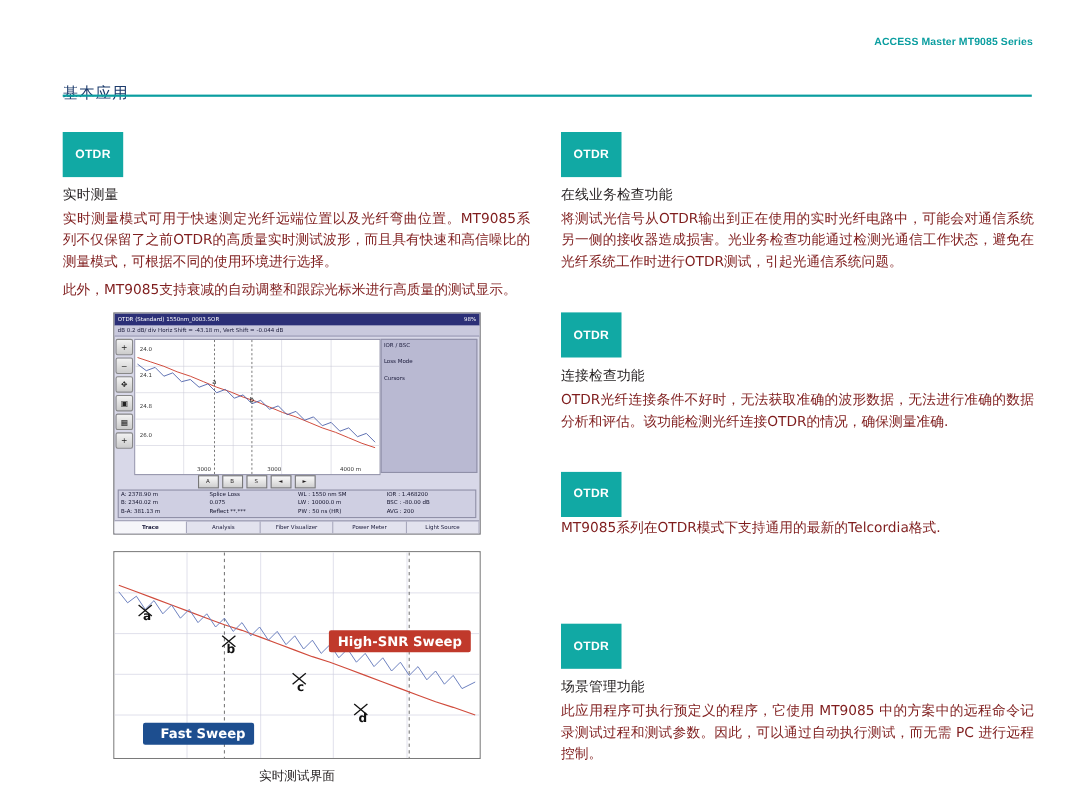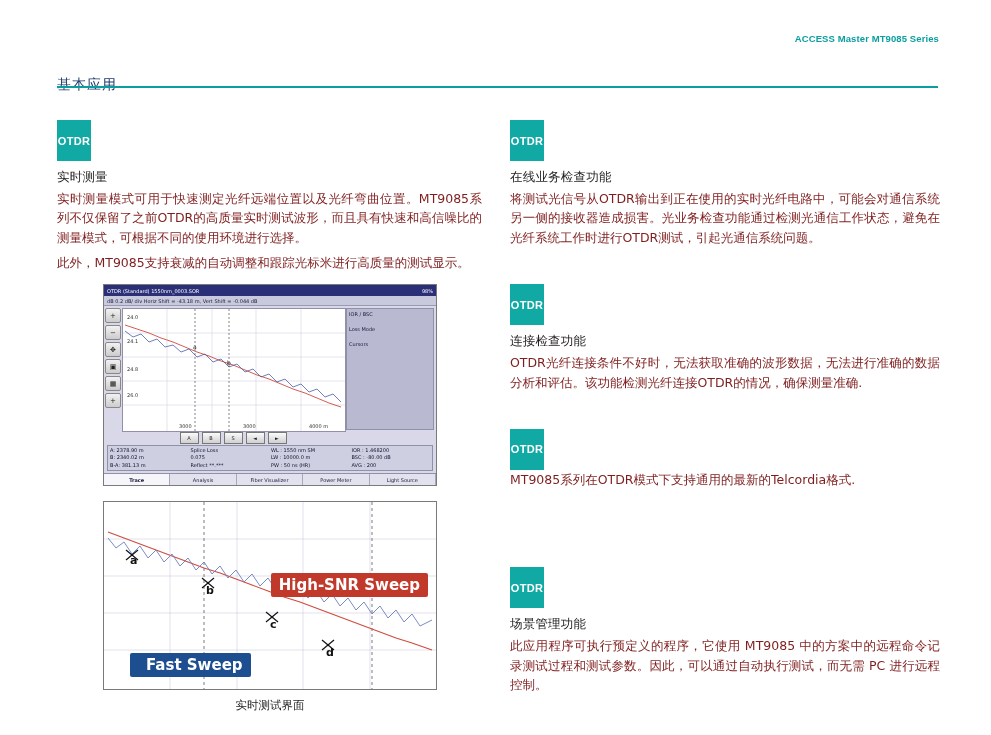--- a/index.html
+++ b/index.html
@@ -56,21 +56,21 @@
     top: 120px;
     width: 425px;
   }
   .col-right {
     position: absolute;
     left: 510px;
     top: 120px;
     width: 430px;
   }
   .otdr-badge {
-    width: 34px;
+    width: 55px;
     height: 41px;
     background: #11a9a4;
     color: #ffffff;
     font-size: 11px;
     font-weight: bold;
     font-family: "Liberation Sans", sans-serif;
     display: flex;
     align-items: center;
     justify-content: center;
     letter-spacing: 0.3px;
@@ -171,21 +171,21 @@
     width: 332px;
     height: 187px;
     border: 1px solid #7a7a7a;
     background: #ffffff;
     position: relative;
     margin-top: 15px;
     overflow: hidden;
   }
   .tag {
     position: absolute;
-    font-size: 15px;
+    font-size: 12px;
     font-weight: bold;
     color: #ffffff;
     font-family: "DejaVu Sans", sans-serif;
     padding: 3px 8px;
     border-radius: 2px;
     text-align: center;
   }
   .tag-red { background: #c0392b; right: 8px; top: 71px; }
   .tag-blue { background: #1d4e8f; left: 26px; bottom: 12px; padding-left: 16px; }
   .fig-caption {

